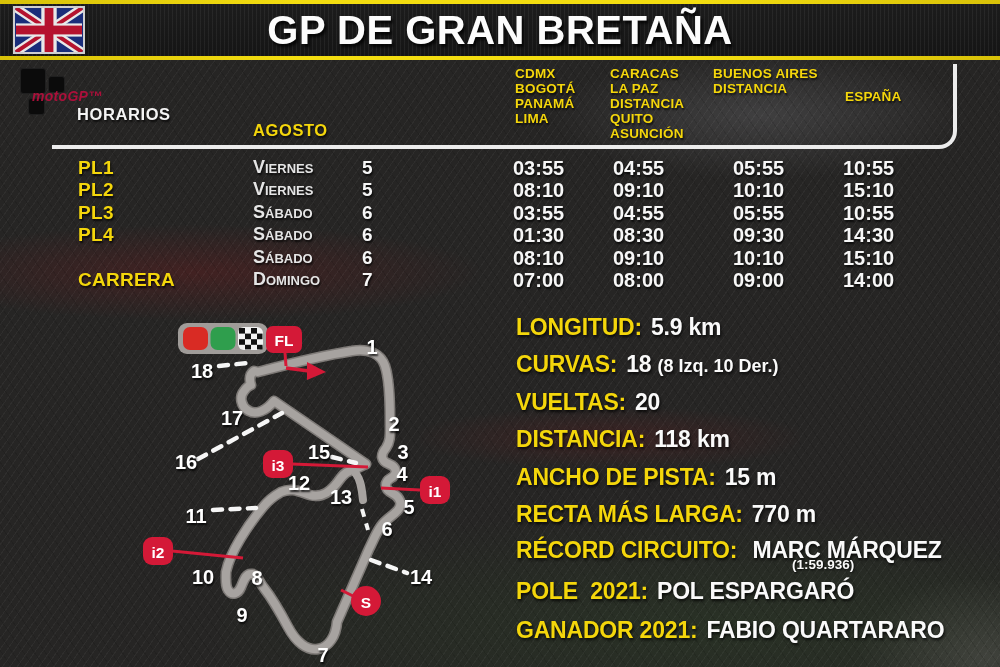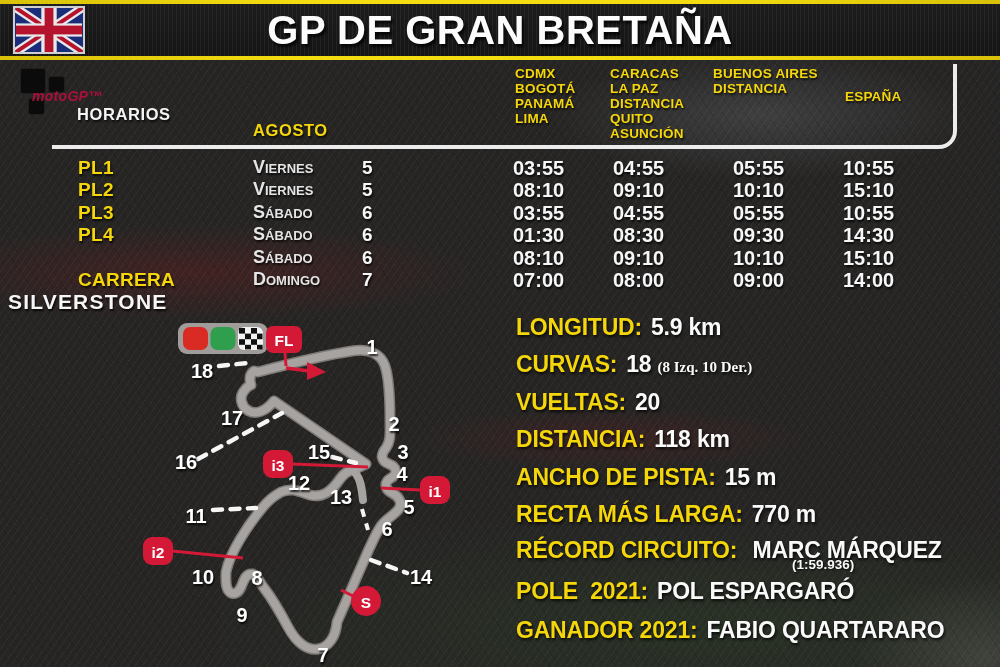--- a/index.html
+++ b/index.html
@@ -56,21 +56,21 @@
   
   #silverstone-label{position:absolute;left:8px;top:290px;color:#f6f6f6;font-size:21px;font-weight:bold;letter-spacing:1.2px;z-index:2;text-shadow:1px 2px 2px rgba(0,0,0,.8);}
   #track-svg{position:absolute;left:130px;top:312px;width:345px;height:355px;z-index:2;overflow:visible;}
   .corner-num{fill:#ffffff;font-size:20px;font-weight:bold;text-shadow:1px 2px 2px rgba(0,0,0,.8);}
   .badge-text{fill:#ffffff;font-size:15.5px;font-weight:bold;}
   
   .stat-line{position:absolute;left:516px;white-space:nowrap;z-index:2;text-shadow:1px 2px 3px rgba(0,0,0,.8);}
   .stat-line span{white-space:pre;}
   .stat-label{color:#f4d60b;font-size:23px;font-weight:bold;letter-spacing:-0.2px;margin-right:9px;}
   .stat-value{color:#fafafa;font-size:23px;font-weight:bold;letter-spacing:-0.2px;}
-  .stat-note{color:#fafafa;font-size:15px;font-weight:bold;margin-left:6px;font-family:Liberation Serif, serif;}
+  .stat-note{color:#fafafa;font-size:18px;font-weight:bold;margin-left:6px;}
   #record-note{position:absolute;left:792px;top:557px;color:#fafafa;font-size:13.5px;font-weight:bold;z-index:2;text-shadow:1px 1px 2px rgba(0,0,0,.8);}
 </style>
 </head>
 <body>
 
 <div id="stage">
 
   <div class="bg-tint" id="tint-tire"></div>
   <div class="bg-tint" id="tint-red1"></div>
   <div class="bg-tint" id="tint-red2"></div>
@@ -176,21 +176,20 @@
         <div class="cell cell-session">CARRERA</div>
         <div class="cell cell-day">Domingo</div>
         <div class="cell cell-date">7</div>
         <div class="cell cell-time" style="left: 513px;">07:00</div>
         <div class="cell cell-time" style="left: 613px;">08:00</div>
         <div class="cell cell-time" style="left: 733px;">09:00</div>
         <div class="cell cell-time" style="left: 843px;">14:00</div>
       </div>
     </div>
 
-  <div id="silverstone-label">SILVERSTONE</div>
 
   <svg id="track-svg" viewBox="130 312 345 355">
 
     <path fill="none" stroke="#7e7a77" stroke-width="11" stroke-linejoin="round" stroke-linecap="round" d="
       M 258 372 C 300 361 332 354 352 351 C 369 348 381 354 385 366 C 389 378 390 402 390 421
       C 390 433 391 441 386 448 C 380 455 381 461 389 464 C 397 467 398 474 391 478
       C 384 482 384 489 392 493 C 400 497 403 504 398 510 C 393 516 386 519 381 526
       C 376 533 373 541 369 549 L 337 622 C 336 636 329 647 318 649 C 307 651 296 642 288 627
       C 280 612 271 597 264 588 C 259 582 258 575 252 574 C 246 573 244 580 241 587
       C 238 594 232 596 228 590 C 225 585 226 577 226 572 C 230 552 248 525 263 507

